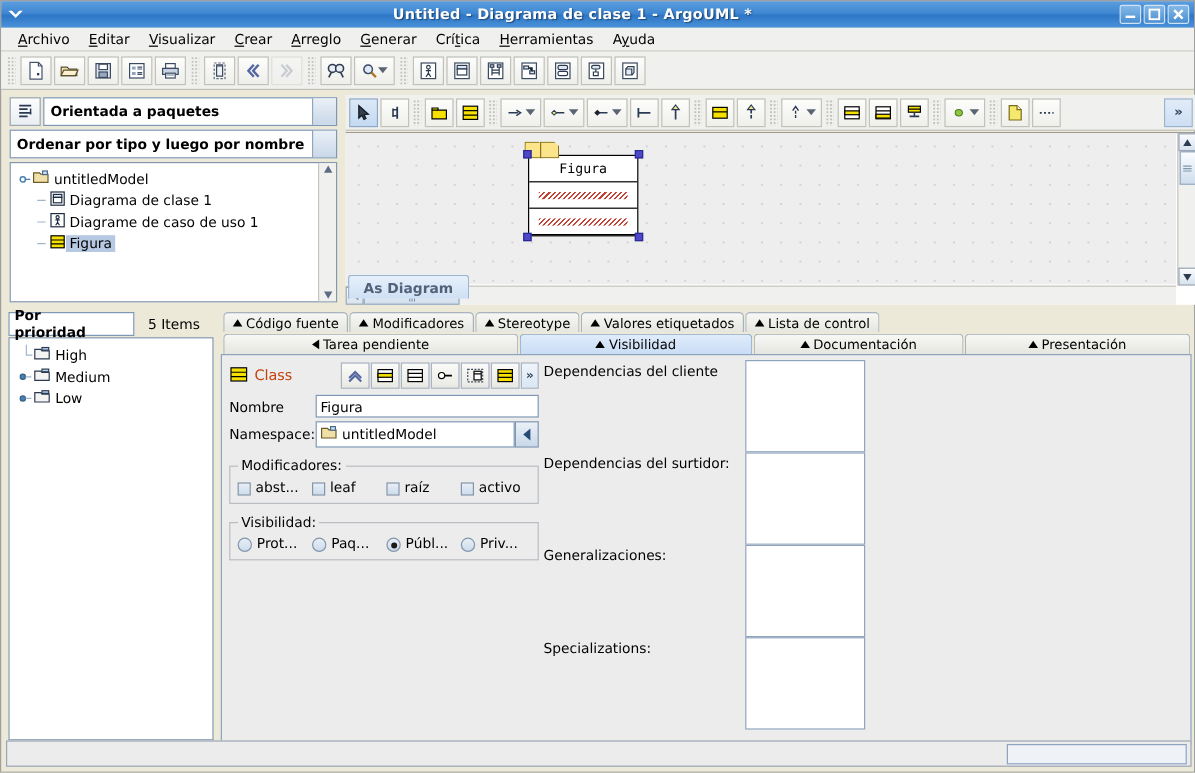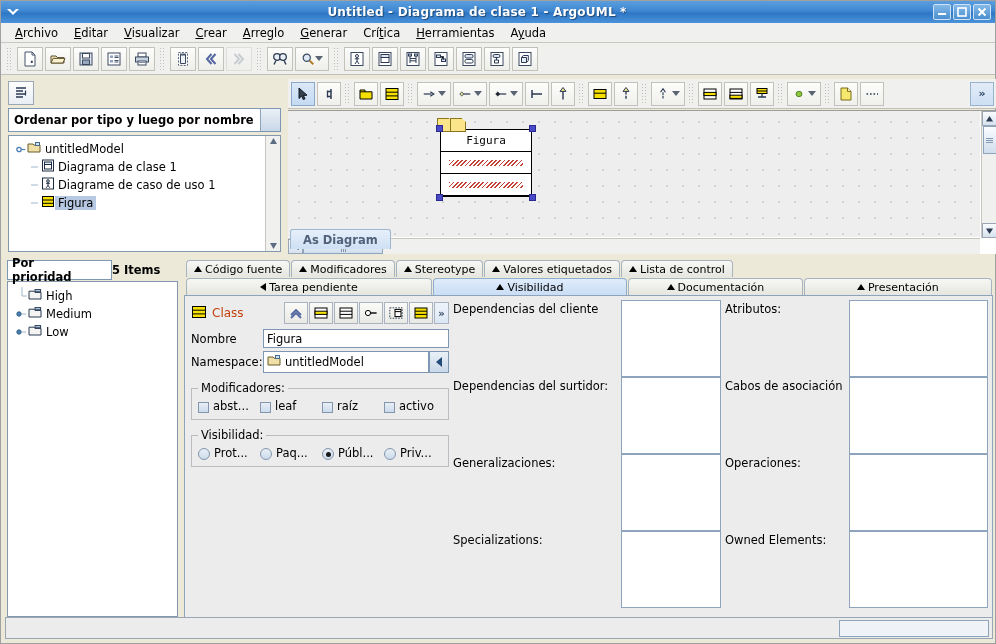--- a/index.html
+++ b/index.html
@@ -272,21 +272,21 @@
     position:absolute; left:4px; top:258px;
     width:175px; height:364px;
     background:#ece9d8;
   }
   #todohdr { display:flex; align-items:center; height:22px; padding:1px 2px; }
   .todo-combo {
     width:105px; height:20px; border:1px solid #7e97b3; background:#fff;
     display:flex; align-items:center; font-size:11.5px; font-weight:bold; padding-left:4px;
   }
   .todo-combo .cbarrow { width:18px;height:18px; }
-  #todocount { flex:1; text-align:left; font-size:11.5px; font-weight:bold; color:#000; }
+  #todocount { flex:1; text-align:center; font-size:11.5px; font-weight:normal; color:#000; }
   #todotree {
     margin:0 2px; height:336px; border:1px solid #8397ad; background:#fff;
     padding:5px 0 0 8px;
   }
 
   
   #proppanel {
     position:absolute; left:183px; top:258px;
     width:809px; height:364px;
     background:#ece9d8;
@@ -552,20 +552,26 @@
     </div>
   </div>
 
   <div id="explorer">
     <div class="combo-row">
       <div class="mini-btn">
         <svg class="ic" viewBox="0 0 16 16">
             <path d="M3 3h10M3 6h7M3 9h10M3 12h7" stroke="#2b3a52" stroke-width="1.4"></path>
             <path d="M12.5 5.5v5" stroke="#2b3a52" stroke-width="1.2"></path>
           </svg>
+      </div>
+      <div class="combo">
+        <span class="cbtext">Orientada a paquetes</span>
+        <span class="cbarrow">
+            <i class="arrow-dn"></i>
+          </span>
       </div>
     </div>
     <div class="combo-row" style="padding-top:3px">
       <div class="combo">
         <span class="cbtext">Ordenar por tipo y luego por nombre</span>
         <span class="cbarrow">
             <i class="arrow-dn"></i>
           </span>
       </div>
     </div>
@@ -1070,38 +1076,20 @@
           <div class="fgrp">
             <div class="lbl" style="width:168px">Generalizaciones:</div>
             <div class="fbox" style="width:100px;height:77px"></div>
           </div>
           <div class="fgrp">
             <div class="lbl" style="width:168px">Specializations:</div>
             <div class="fbox" style="width:100px;height:77px"></div>
           </div>
         </div>
 
-        <div class="fieldcol" style="flex:1;padding-top:4px;padding-right:4px">
-          <div class="fgrp">
-            <div class="lbl" style="width:124px">Atributos:</div>
-            <div class="fbox" style="flex:1;height:77px"></div>
-          </div>
-          <div class="fgrp">
-            <div class="lbl" style="width:124px">Cabos de asociación</div>
-            <div class="fbox" style="flex:1;height:77px"></div>
-          </div>
-          <div class="fgrp">
-            <div class="lbl" style="width:124px">Operaciones:</div>
-            <div class="fbox" style="flex:1;height:77px"></div>
-          </div>
-          <div class="fgrp">
-            <div class="lbl" style="width:124px">Owned Elements:</div>
-            <div class="fbox" style="flex:1;height:77px"></div>
-          </div>
-        </div>
 
       </div>
     </div>
   </div>
 
   <div id="statusbar">
     <div class="sfield"></div>
   </div>
 
 </div>

